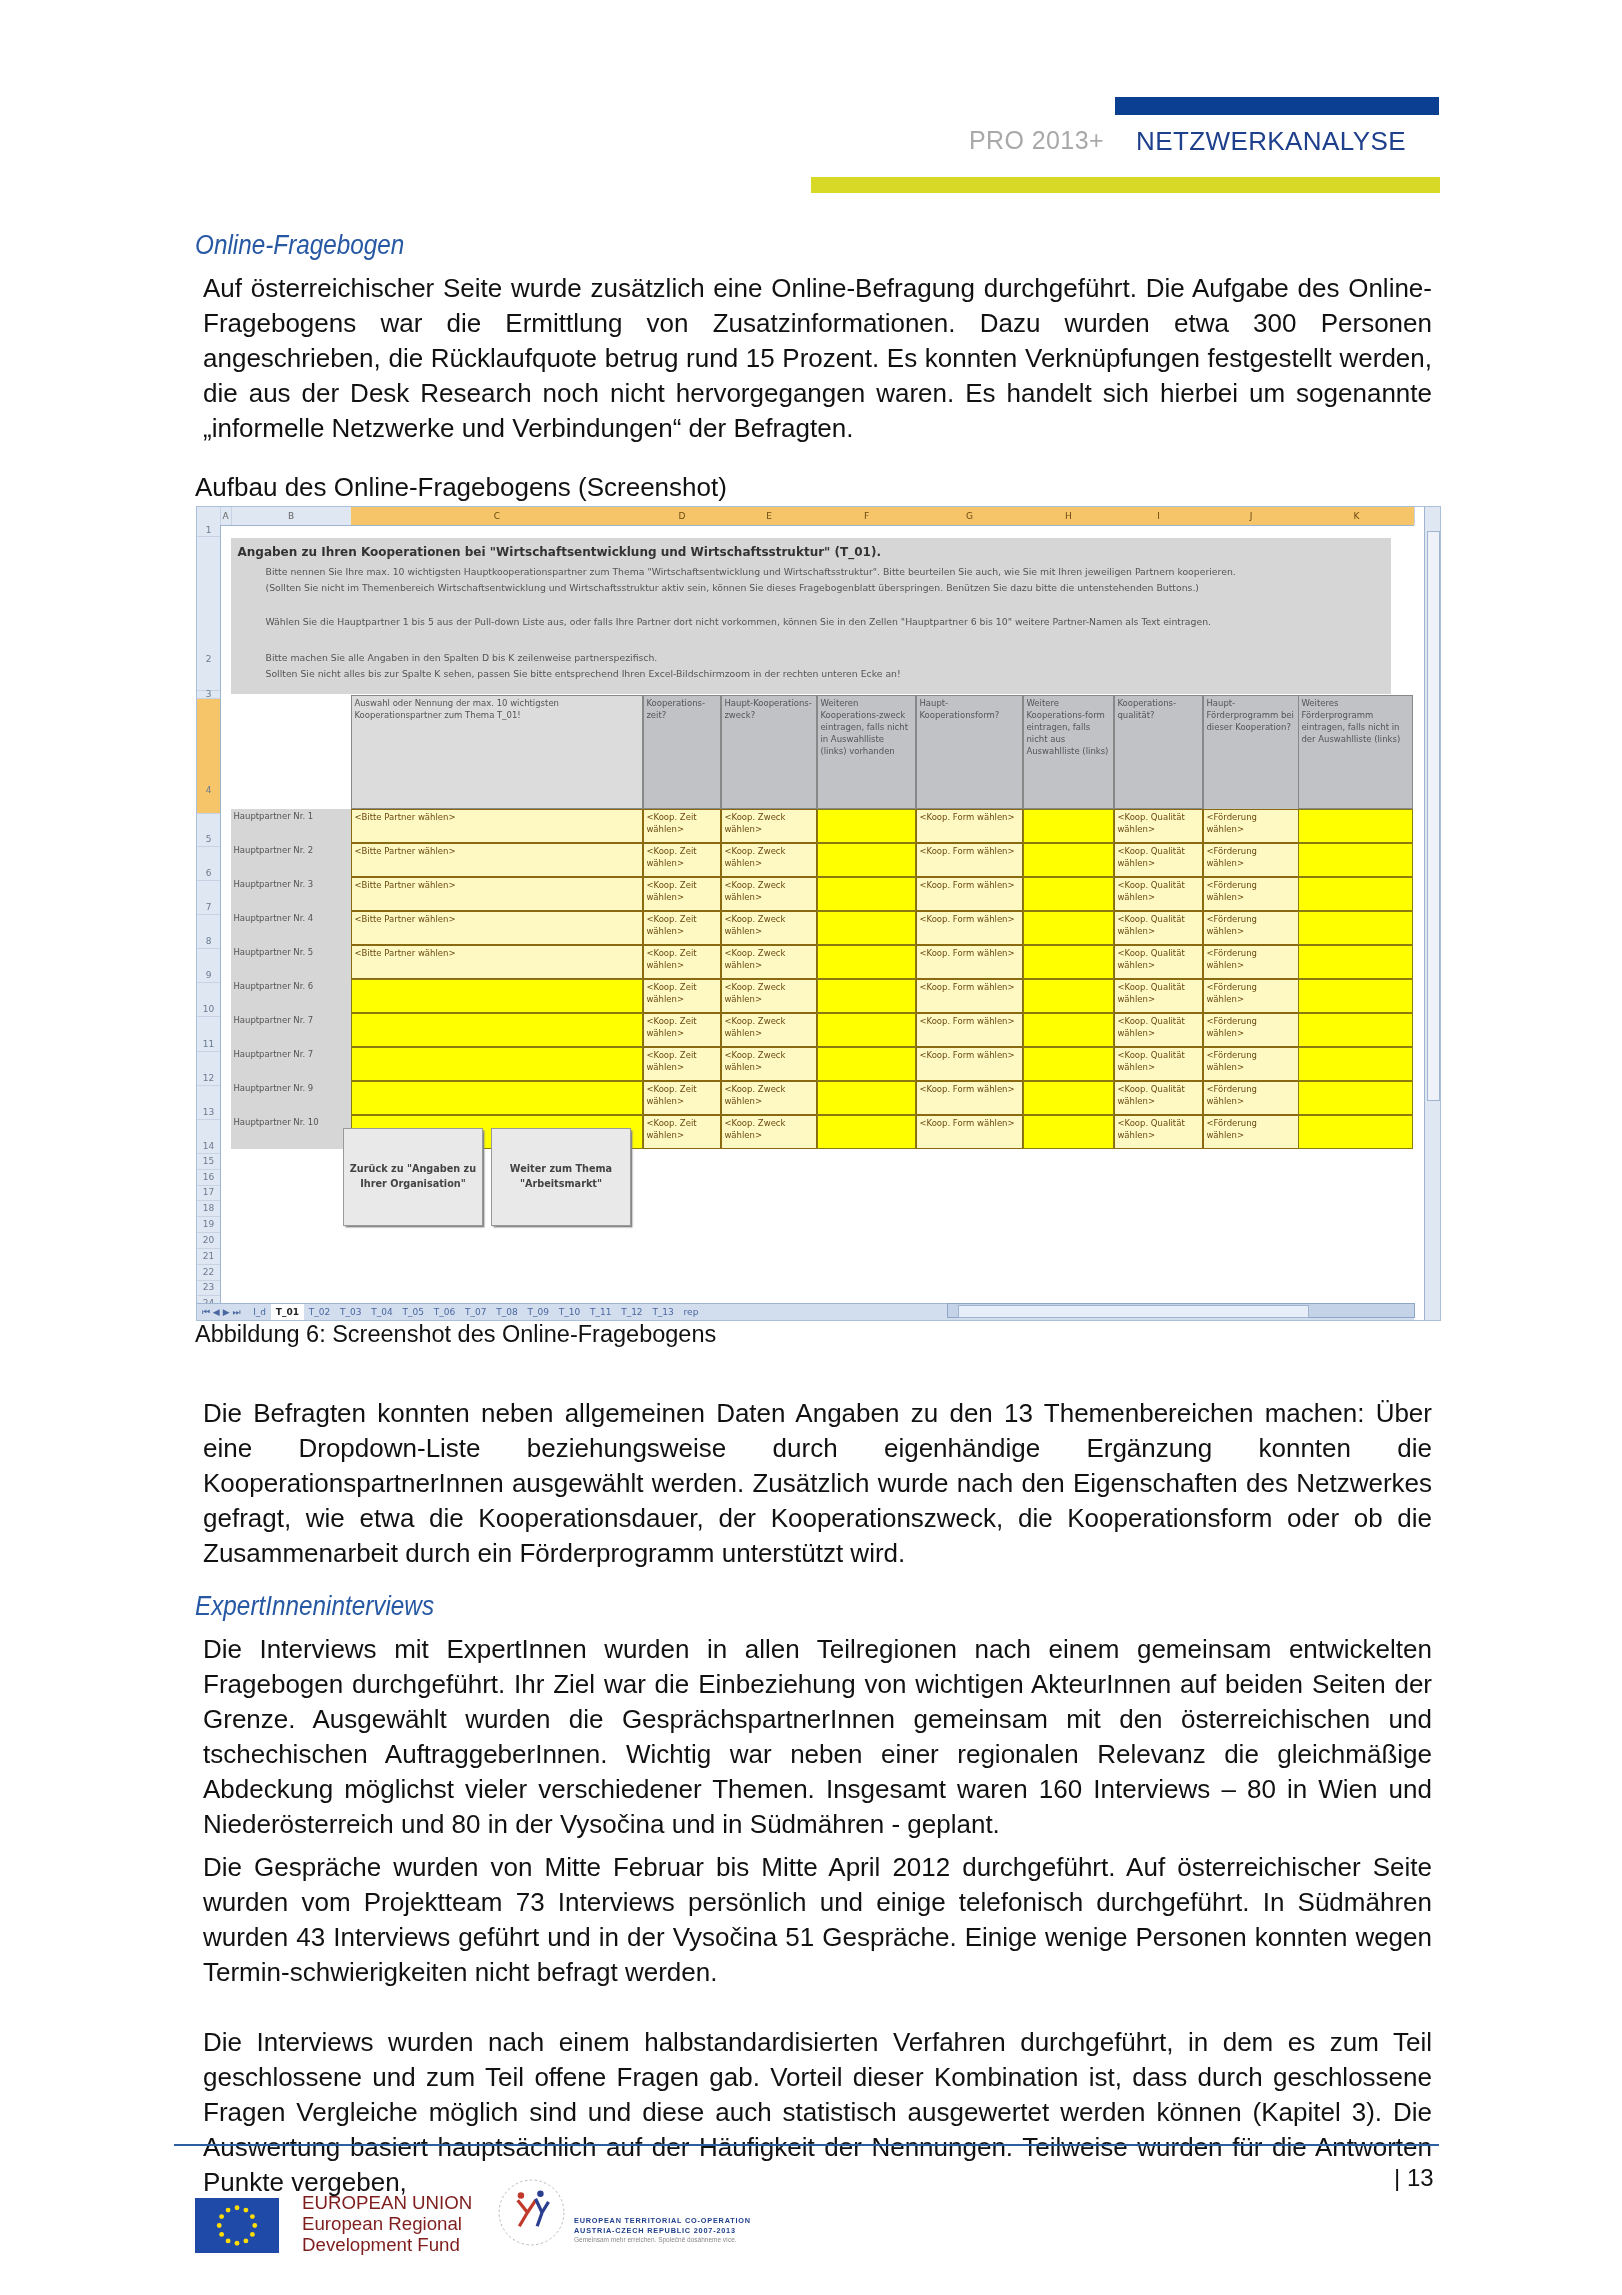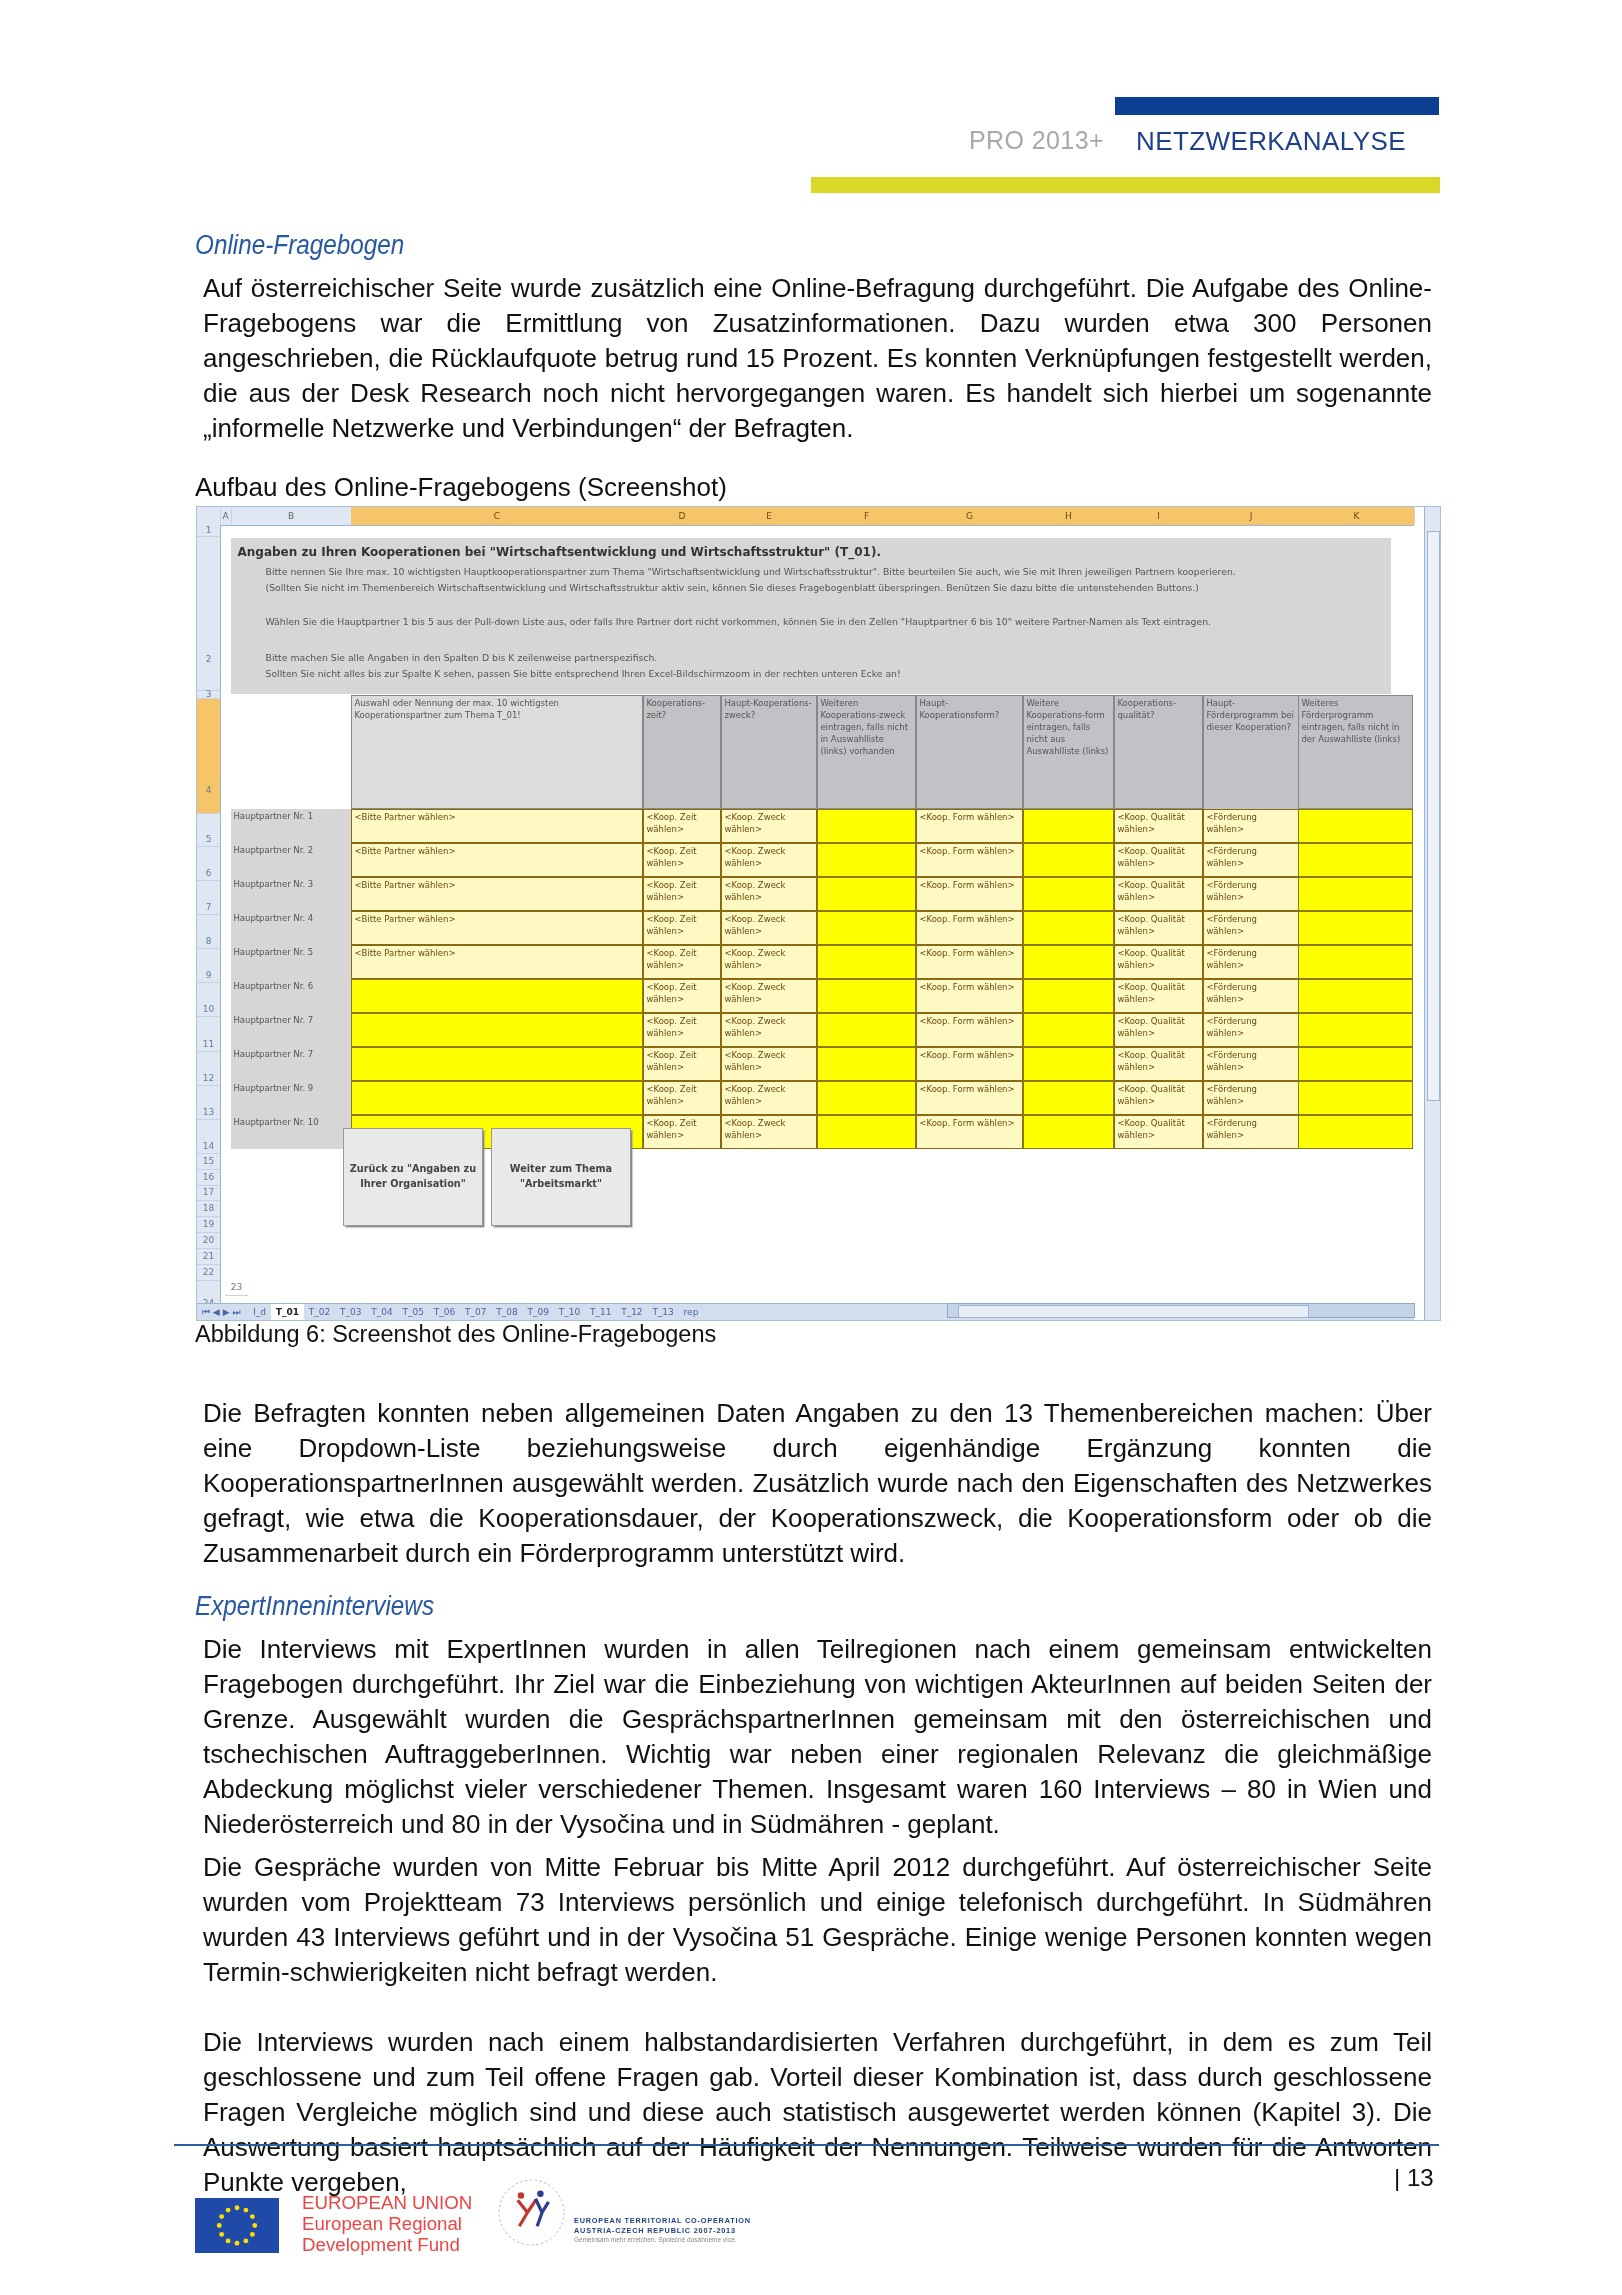--- a/index.html
+++ b/index.html
@@ -36,21 +36,21 @@
   .tabs{position:absolute;left:0;bottom:0;width:1217px;height:16px;background:#d2deee;border-top:0.8px solid #9fb4d0;font-size:9px;color:#4a66a0;}
   .tabs span{display:inline-block;padding:0 4.9px;line-height:16px;}
   .tabs .act{background:#fff;color:#222;font-weight:bold;}
   .hscroll{position:absolute;left:750px;bottom:1.6px;width:466px;height:13px;background:#c4d3e8;border:0.8px solid #8ea6c8;}
   .hscroll .thumb{position:absolute;left:9.7px;top:0.8px;width:349px;height:10.5px;background:#e8eef7;border:0.8px solid #9fb4d0;}
   .vscroll{position:absolute;right:0;top:0;width:14.6px;height:813px;background:#dfe7f2;border-left:0.8px solid #9fb4d0;}
   .vscroll .thumb{position:absolute;left:1.6px;top:24px;width:10.5px;height:568px;background:#eef2f8;border:0.8px solid #9fb4d0;}
   
   .ftline{left:174px;top:2144px;width:1265px;height:2.4px;background:#2c5fa0;}
   .eu-flag{left:195px;top:2198px;width:84px;height:55px;background:#1f4aa8;}
-  .eu-text{left:302px;top:2192px;font-size:18.7px;line-height:21px;color:#ef4444;}
+  .eu-text{left:302px;top:2192px;font-size:18.7px;line-height:21px;color:#7f1d1d;}
   .pagenum{left:1394px;top:2164px;font-size:24px;color:#111;}
 </style>
 </head>
 <body>
 
 <div class="abs hdr-blue"></div>
 <div class="abs hdr-left">PRO 2013+</div>
 <div class="abs hdr-right">NETZWERKANALYSE</div>
 <div class="abs hdr-green"></div>
 
@@ -91,21 +91,21 @@
       <div style="top: 560px; height: 34px; line-height: 55px;">13</div>
       <div style="top: 594px; height: 34px; line-height: 55px;">14</div>
       <div style="top: 628px; height: 16px; line-height: 16px;">15</div>
       <div style="top: 644px; height: 16px; line-height: 16px;">16</div>
       <div style="top: 659px; height: 16px; line-height: 16px;">17</div>
       <div style="top: 675px; height: 16px; line-height: 16px;">18</div>
       <div style="top: 691px; height: 16px; line-height: 16px;">19</div>
       <div style="top: 707px; height: 16px; line-height: 16px;">20</div>
       <div style="top: 723px; height: 16px; line-height: 16px;">21</div>
       <div style="top: 739px; height: 16px; line-height: 16px;">22</div>
-      <div style="top: 754px; height: 16px; line-height: 16px; margin-left: 28px;">23</div>
+      <div style="top: 754px; height: 16px; line-height: 16px;">23</div>
       <div style="top: 770px; height: 16px; line-height: 16px;">24</div>
       <div style="top: 786px; height: 16px; line-height: 16px;">25</div>
     </div>
 
   <div class="instr">
     <div class="t">Angaben zu Ihren Kooperationen bei "Wirtschaftsentwicklung und Wirtschaftsstruktur" (T_01).</div>
     <div class="l" style="top:27.6px;">Bitte nennen Sie Ihre max. 10 wichtigsten Hauptkooperationspartner zum Thema "Wirtschaftsentwicklung und Wirtschaftsstruktur". Bitte beurteilen Sie auch, wie Sie mit Ihren jeweiligen Partnern kooperieren.</div>
     <div class="l" style="top:44px;">(Sollten Sie nicht im Themenbereich Wirtschaftsentwicklung und Wirtschaftsstruktur aktiv sein, können Sie dieses Fragebogenblatt überspringen. Benützen Sie dazu bitte die untenstehenden Buttons.)</div>
     <div class="l" style="top:78px;">Wählen Sie die Hauptpartner 1 bis 5 aus der Pull-down Liste aus, oder falls Ihre Partner dort nicht vorkommen, können Sie in den Zellen "Hauptpartner 6 bis 10" weitere Partner-Namen als Text eintragen.</div>
     <div class="l" style="top:114px;">Bitte machen Sie alle Angaben in den Spalten D bis K zeilenweise partnerspezifisch.</div>

